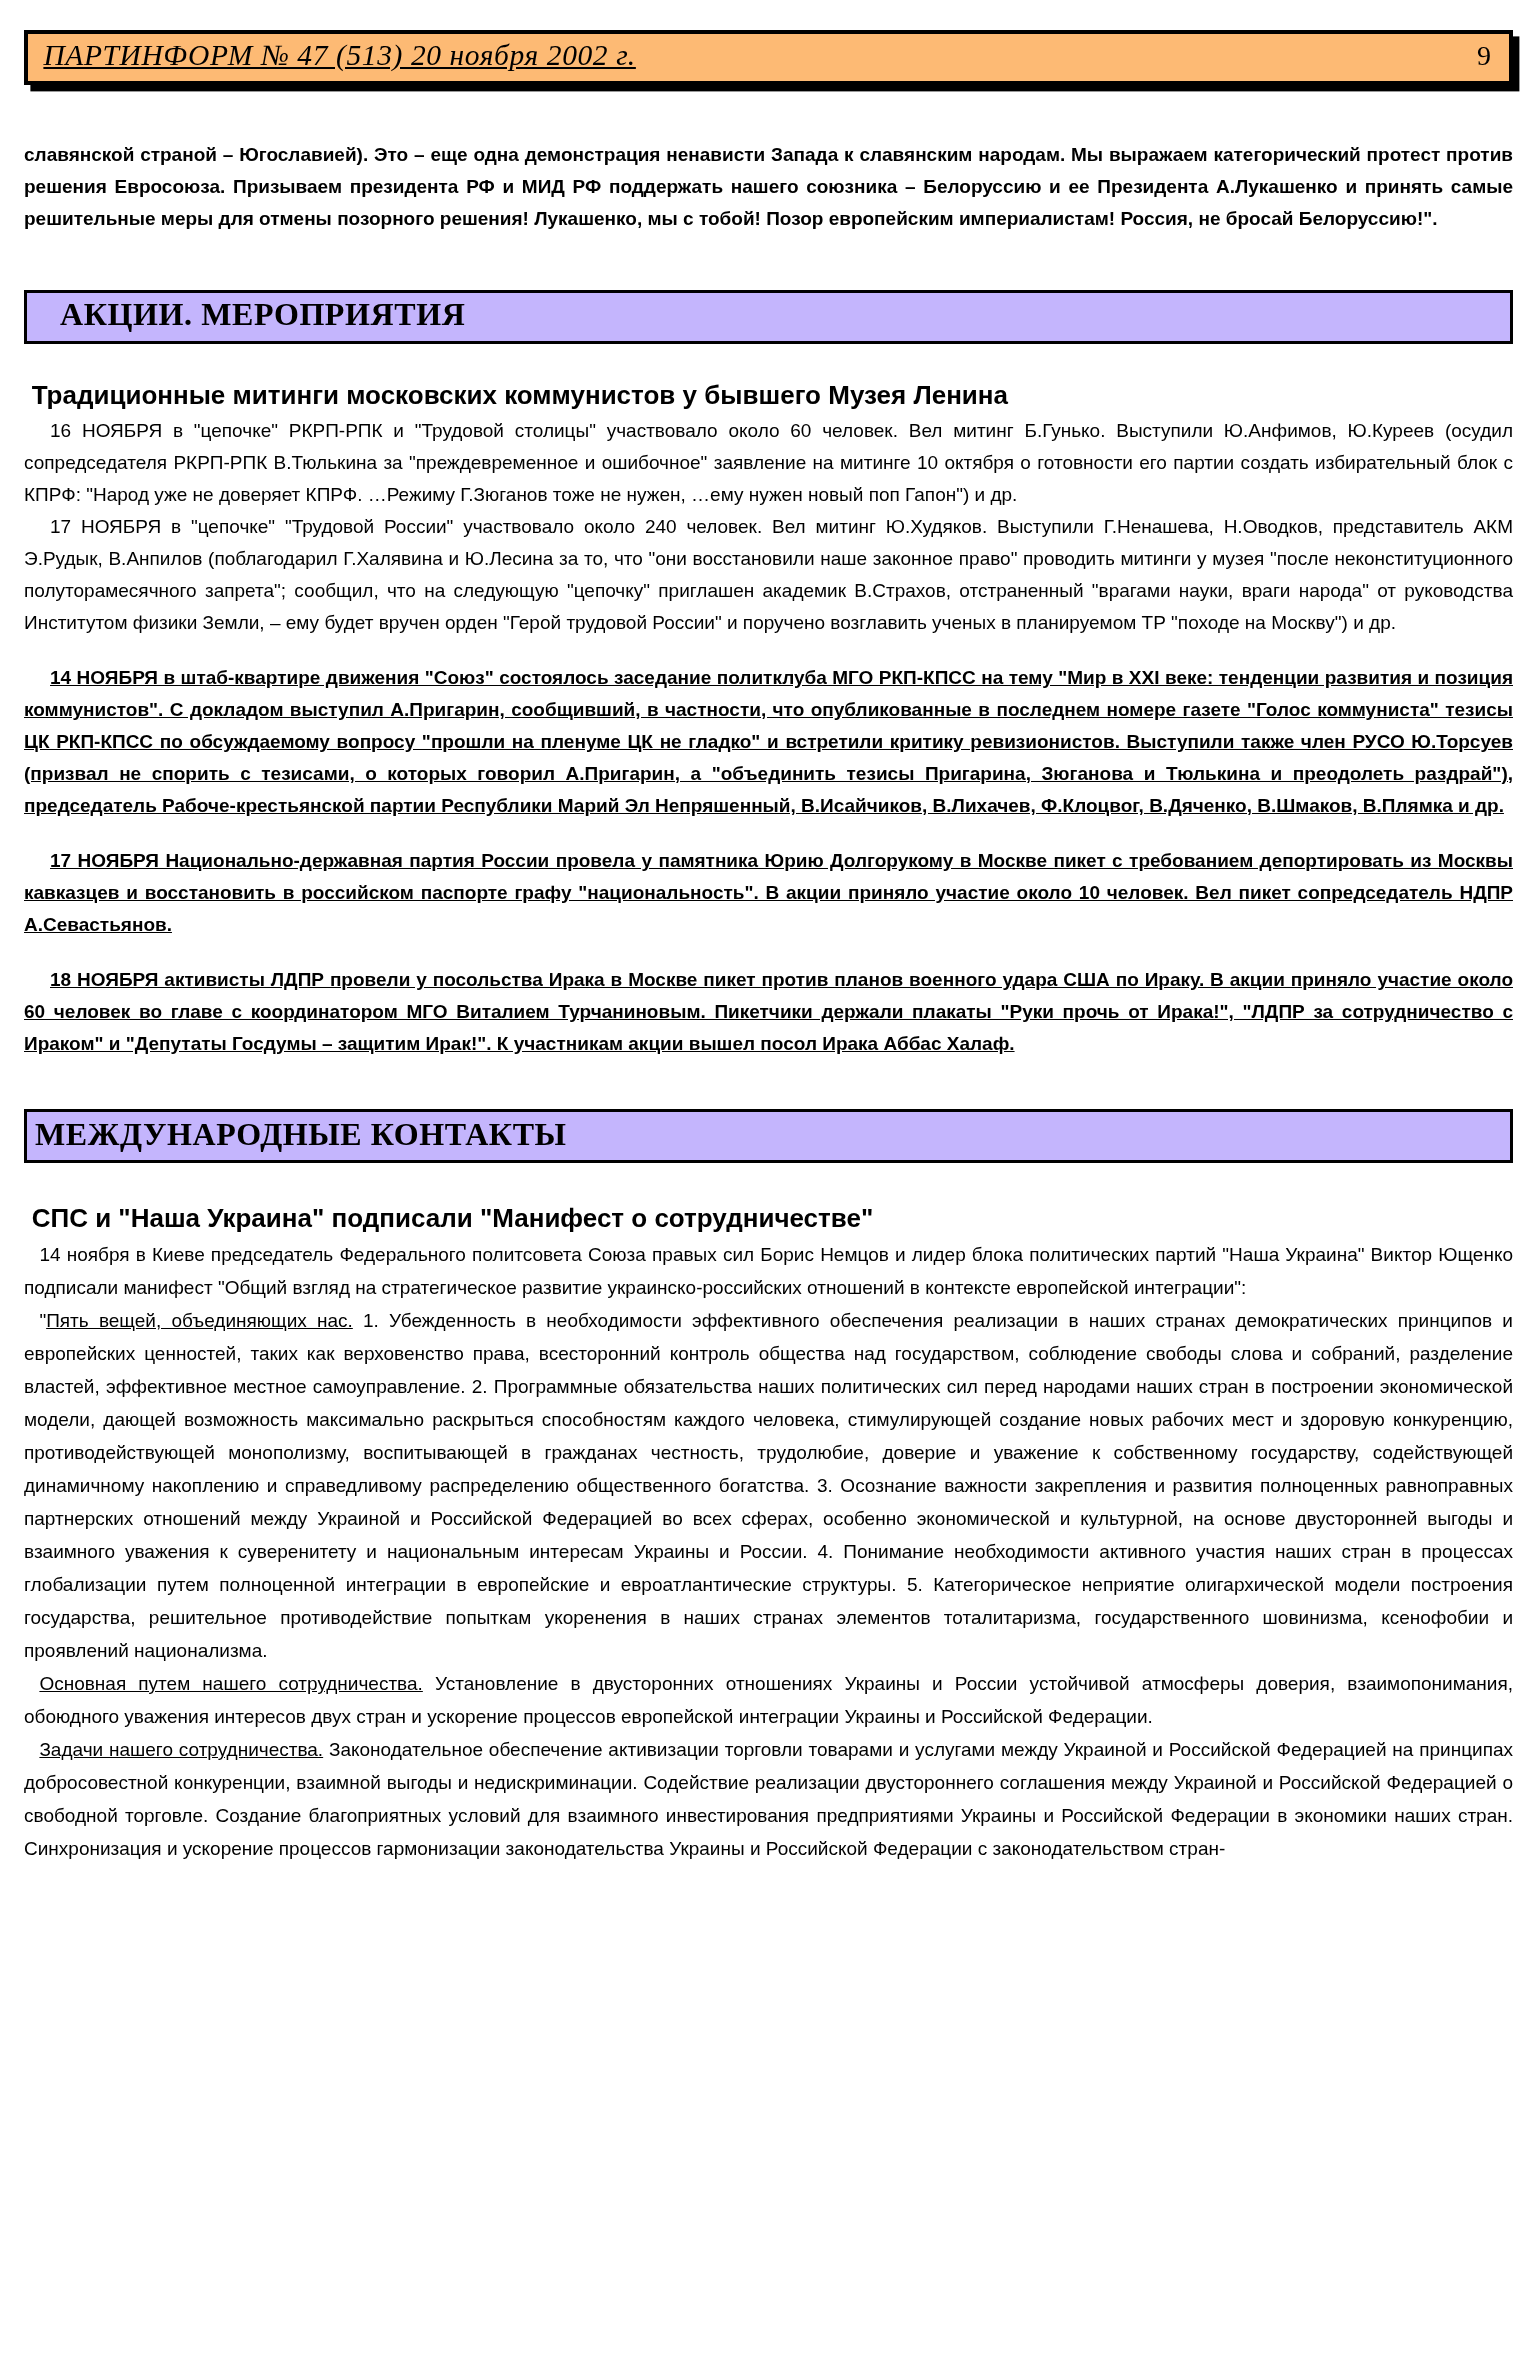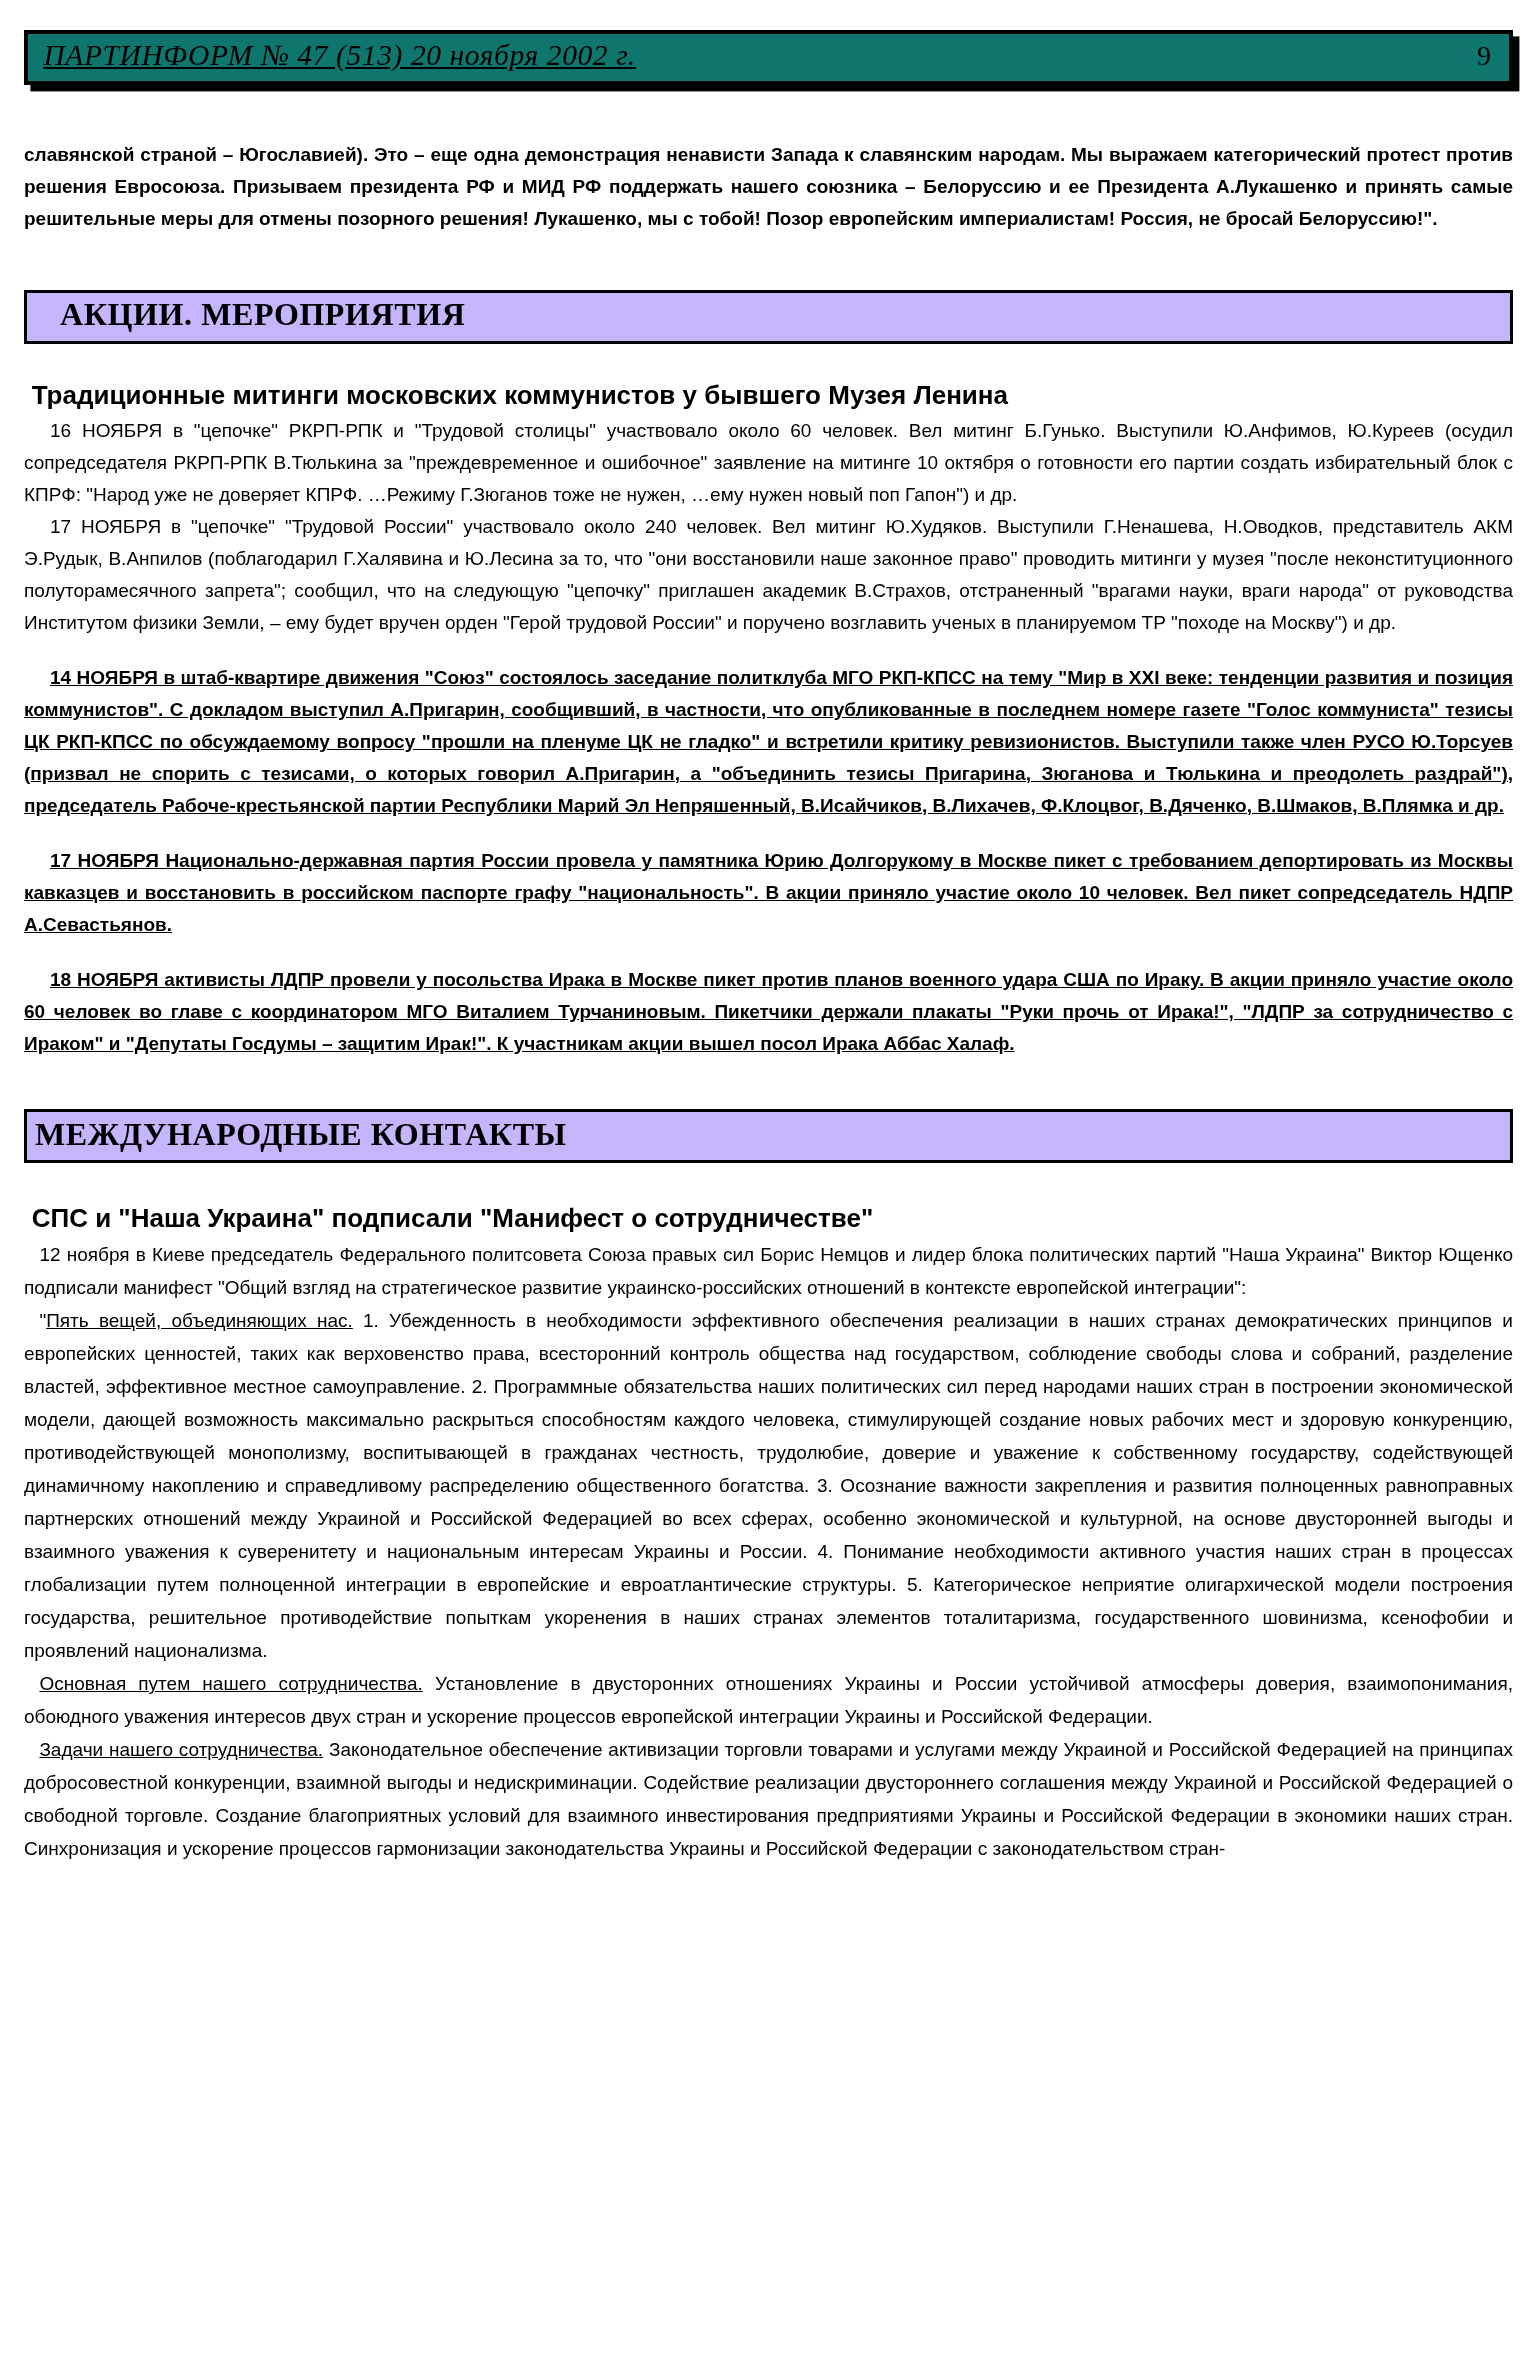--- a/index.html
+++ b/index.html
@@ -19,21 +19,21 @@
   }
   
   .header-box {
     box-sizing: border-box;
     border: 4.5px solid #000;
     box-shadow: 6.4px 6.4px 0 0 #000;
     display: flex;
     justify-content: space-between;
     align-items: baseline;
     padding: 5.1px 18px 9px 15.4px;
-    background: #0f766e;
+    background: #fdba74;
   }
   .header-title {
     font-family: "Liberation Serif", serif;
     font-style: italic;
     font-size: 29.5px;
     text-decoration: underline;
     letter-spacing: 0.6px;
     white-space: nowrap;
   }
   .header-page {
@@ -96,21 +96,21 @@
   <p class="body1">16 НОЯБРЯ в "цепочке" РКРП-РПК и "Трудовой столицы" участвовало около 60 человек. Вел митинг Б.Гунько. Выступили Ю.Анфимов, Ю.Куреев (осудил сопредседателя РКРП-РПК В.Тюлькина за "преждевременное и ошибочное" заявление на митинге 10 октября о готовности его партии создать избирательный блок с КПРФ: "Народ уже не доверяет КПРФ. …Режиму Г.Зюганов тоже не нужен, …ему нужен новый поп Гапон") и др.</p>
   <p class="body1">17 НОЯБРЯ в "цепочке" "Трудовой России" участвовало около 240 человек. Вел митинг Ю.Худяков. Выступили Г.Ненашева, Н.Оводков, представитель АКМ Э.Рудык, В.Анпилов (поблагодарил Г.Халявина и Ю.Лесина за то, что "они восстановили наше законное право" проводить митинги у музея "после неконституционного полуторамесячного запрета"; сообщил, что на следующую "цепочку" приглашен академик В.Страхов, отстраненный "врагами науки, враги народа" от руководства Институтом физики Земли, – ему будет вручен орден "Герой трудовой России" и поручено возглавить ученых в планируемом ТР "походе на Москву") и др.</p>
   <p class="body1 bold gap-above">14 НОЯБРЯ в штаб-квартире движения "Союз" состоялось заседание политклуба МГО РКП-КПСС на тему "Мир в XXI веке: тенденции развития и позиция коммунистов". С докладом выступил А.Пригарин, сообщивший, в частности, что опубликованные в последнем номере газете "Голос коммуниста" тезисы ЦК РКП-КПСС по обсуждаемому вопросу "прошли на пленуме ЦК не гладко" и встретили критику ревизионистов. Выступили также член РУСО Ю.Торсуев (призвал не спорить с тезисами, о которых говорил А.Пригарин, а "объединить тезисы Пригарина, Зюганова и Тюлькина и преодолеть раздрай"), председатель Рабоче-крестьянской партии Республики Марий Эл Непряшенный, В.Исайчиков, В.Лихачев, Ф.Клоцвог, В.Дяченко, В.Шмаков, В.Плямка и др.</p>
   <p class="body1 bold gap-above">17 НОЯБРЯ Национально-державная партия России провела у памятника Юрию Долгорукому в Москве пикет с требованием депортировать из Москвы кавказцев и восстановить в российском паспорте графу "национальность". В акции приняло участие около 10 человек. Вел пикет сопредседатель НДПР А.Севастьянов.</p>
   <p class="body1 bold gap-above">18 НОЯБРЯ активисты ЛДПР провели у посольства Ирака в Москве пикет против планов военного удара США по Ираку. В акции приняло участие около 60 человек во главе с координатором МГО Виталием Турчаниновым. Пикетчики держали плакаты "Руки прочь от Ирака!", "ЛДПР за сотрудничество с Ираком" и "Депутаты Госдумы – защитим Ирак!". К участникам акции вышел посол Ирака Аббас Халаф.</p>
 
   <div class="section-bar bar-intl">МЕЖДУНАРОДНЫЕ КОНТАКТЫ</div>
 
   <div class="article-title article-title-2">СПС и "Наша Украина" подписали "Манифест о сотрудничестве"</div>
 
-  <p class="body2">12 ноября в Киеве председатель Федерального политсовета Союза правых сил Борис Немцов и лидер блока политических партий "Наша Украина" Виктор Ющенко подписали манифест "Общий взгляд на стратегическое развитие украинско-российских отношений в контексте европейской интеграции":</p>
+  <p class="body2">14 ноября в Киеве председатель Федерального политсовета Союза правых сил Борис Немцов и лидер блока политических партий "Наша Украина" Виктор Ющенко подписали манифест "Общий взгляд на стратегическое развитие украинско-российских отношений в контексте европейской интеграции":</p>
 
   <p class="body2"><span>"</span><span class="u">Пять вещей, объединяющих нас.</span><span> 1. Убежденность в необходимости эффективного обеспечения реализации в наших странах демократических принципов и европейских ценностей, таких как верховенство права, всесторонний контроль общества над государством, соблюдение свободы слова и собраний, разделение властей, эффективное местное самоуправление. 2. Программные обязательства наших политических сил перед народами наших стран в построении экономической модели, дающей возможность максимально раскрыться способностям каждого человека, стимулирующей создание новых рабочих мест и здоровую конкуренцию, противодействующей монополизму, воспитывающей в гражданах честность, трудолюбие, доверие и уважение к собственному государству, содействующей динамичному накоплению и справедливому распределению общественного богатства. 3. Осознание важности закрепления и развития полноценных равноправных партнерских отношений между Украиной и Российской Федерацией во всех сферах, особенно экономической и культурной, на основе двусторонней выгоды и взаимного уважения к суверенитету и национальным интересам Украины и России. 4. Понимание необходимости активного участия наших стран в процессах глобализации путем полноценной интеграции в европейские и евроатлантические структуры. 5. Категорическое неприятие олигархической модели построения государства, решительное противодействие попыткам укоренения в наших странах элементов тоталитаризма, государственного шовинизма, ксенофобии и проявлений национализма.</span></p>
 
   <p class="body2"><span class="u">Основная путем нашего сотрудничества.</span><span> Установление в двусторонних отношениях Украины и России устойчивой атмосферы доверия, взаимопонимания, обоюдного уважения интересов двух стран и ускорение процессов европейской интеграции Украины и Российской Федерации.</span></p>
 
   <p class="body2"><span class="u">Задачи нашего сотрудничества.</span><span> Законодательное обеспечение активизации торговли товарами и услугами между Украиной и Российской Федерацией на принципах добросовестной конкуренции, взаимной выгоды и недискриминации. Содействие реализации двустороннего соглашения между Украиной и Российской Федерацией о свободной торговле. Создание благоприятных условий для взаимного инвестирования предприятиями Украины и Российской Федерации в экономики наших стран. Синхронизация и ускорение процессов гармонизации законодательства Украины и Российской Федерации с законодательством стран-</span></p>
 
 </div>
 
 

